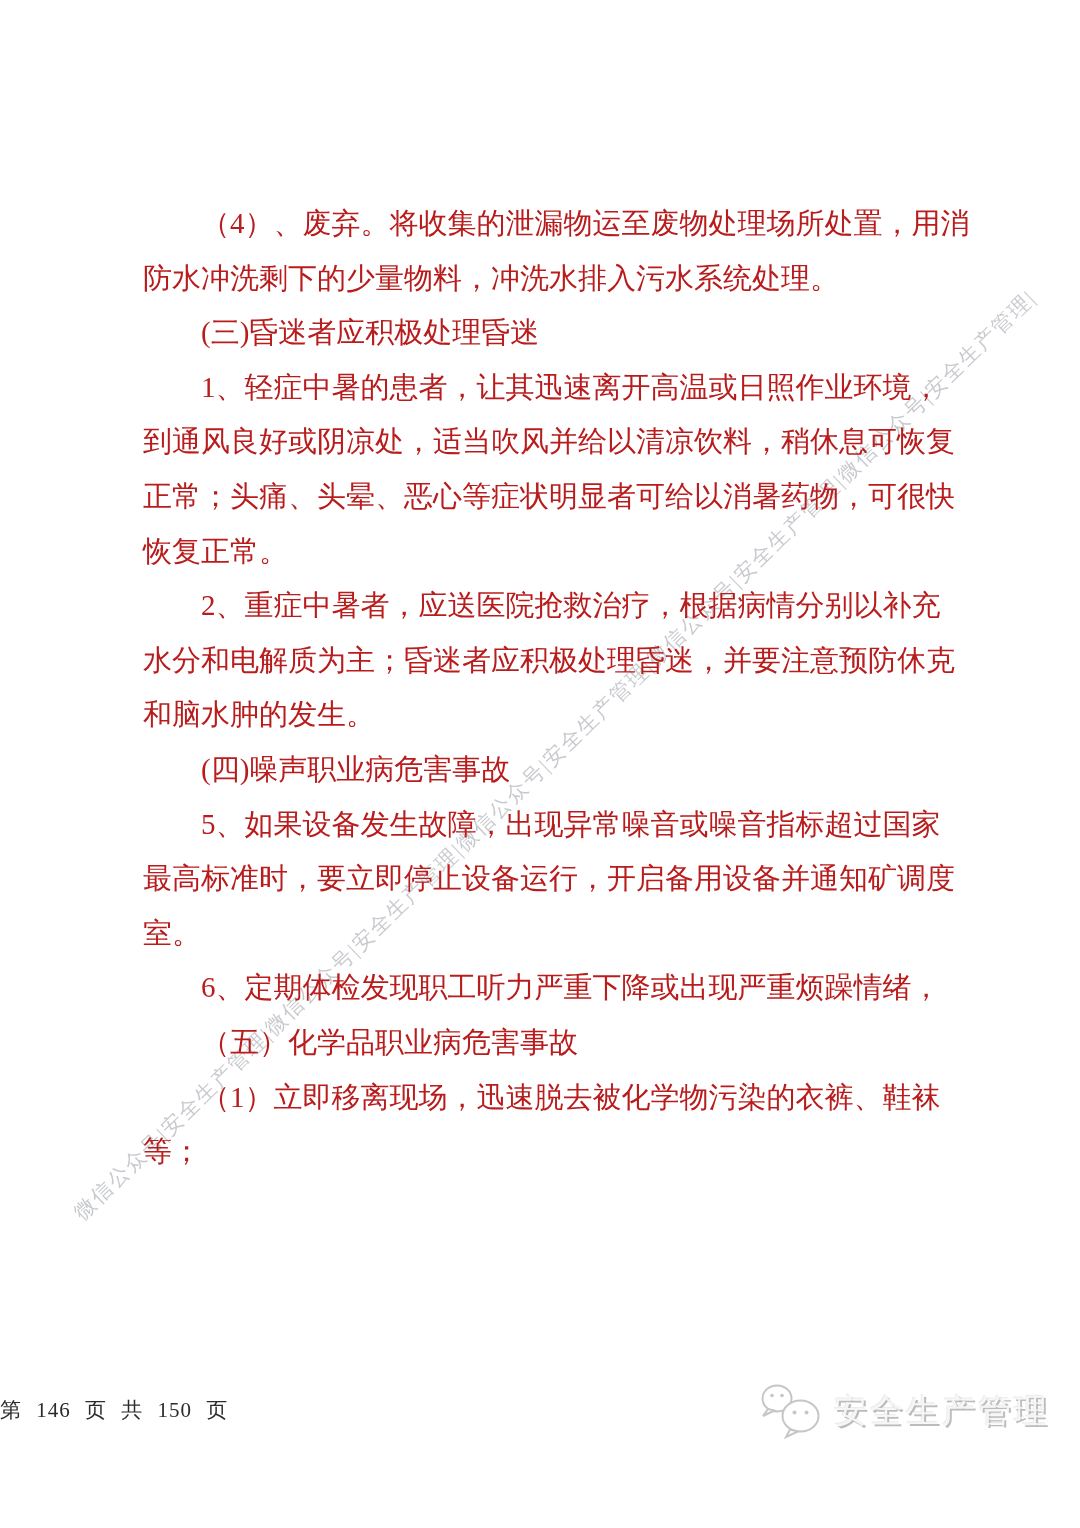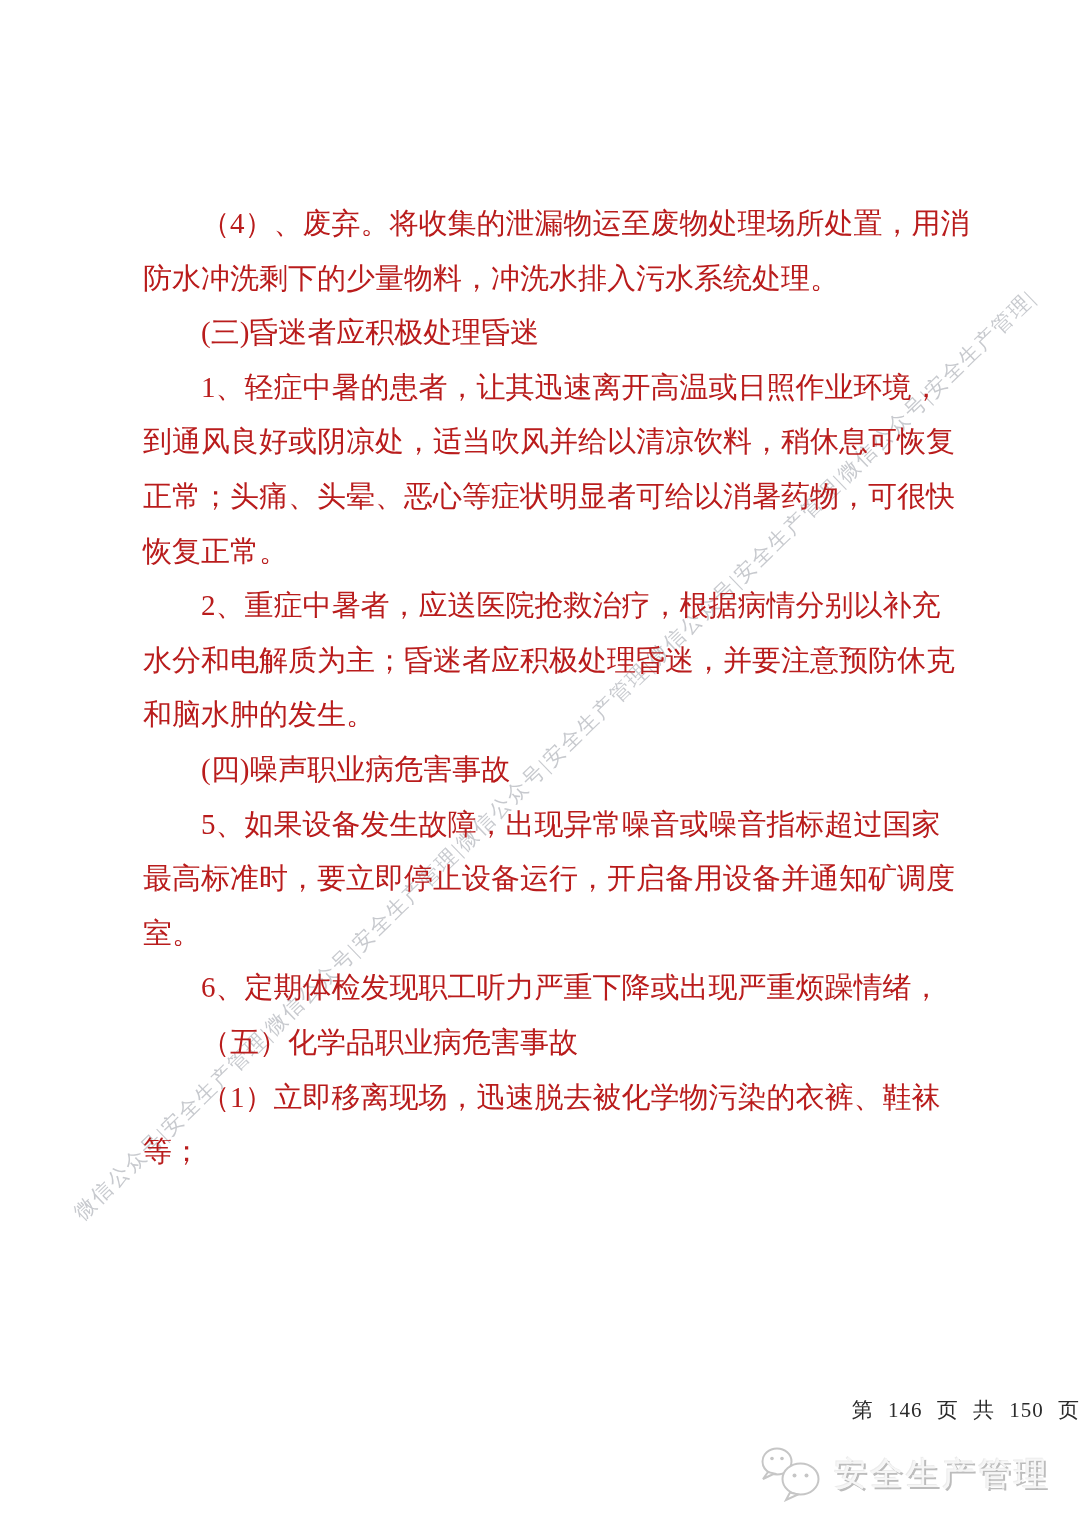--- a/index.html
+++ b/index.html
@@ -36,30 +36,30 @@
     line-height: 54.6px;
     color: #b91c1c;
   }
   .line { white-space: nowrap; }
   .line.indent { text-indent: 58px; }
   .footer {
     position: absolute;
     top: 1396px;
     left: 0;
     width: 100%;
-    text-align: right;
+    text-align: left;
     z-index: 2;
     font-size: 21px;
     letter-spacing: 1px;
     word-spacing: 8px;
     color: #2b2b2b;
   }
   .brand {
     position: absolute;
-    top: 1446px;
+    top: 1383px;
     right: 30px;
     display: flex;
     align-items: center;
     gap: 10px;
     z-index: 2;
     justify-content: space-between;
   }
   .brand-label {
     font-family: "Liberation Sans", "DejaVu Sans", sans-serif;
     font-size: 33px;

